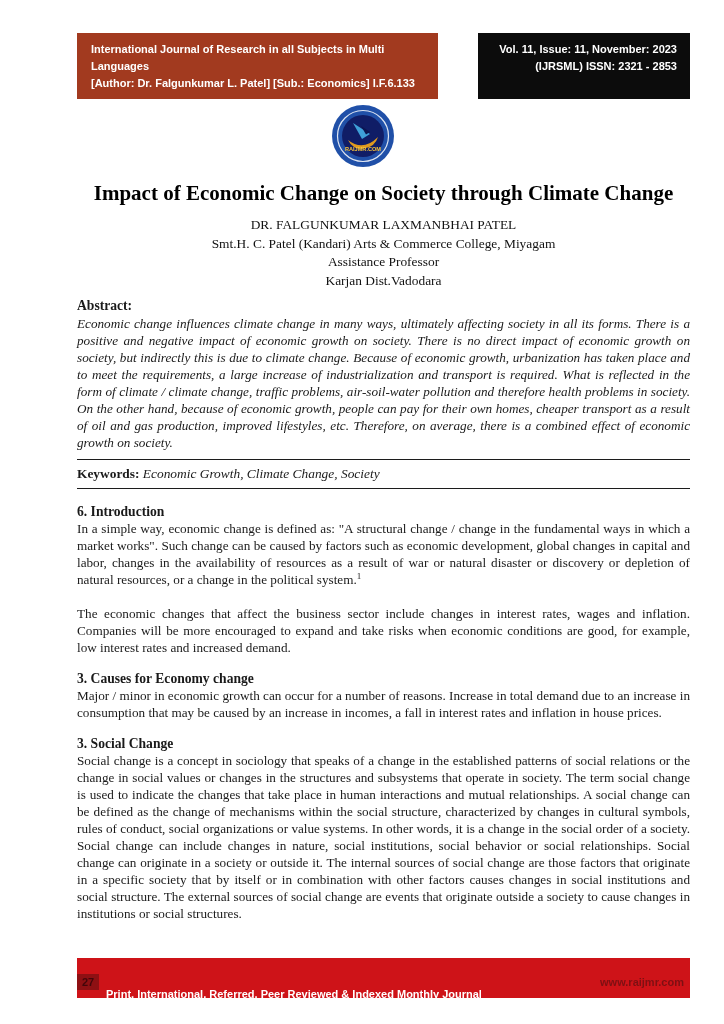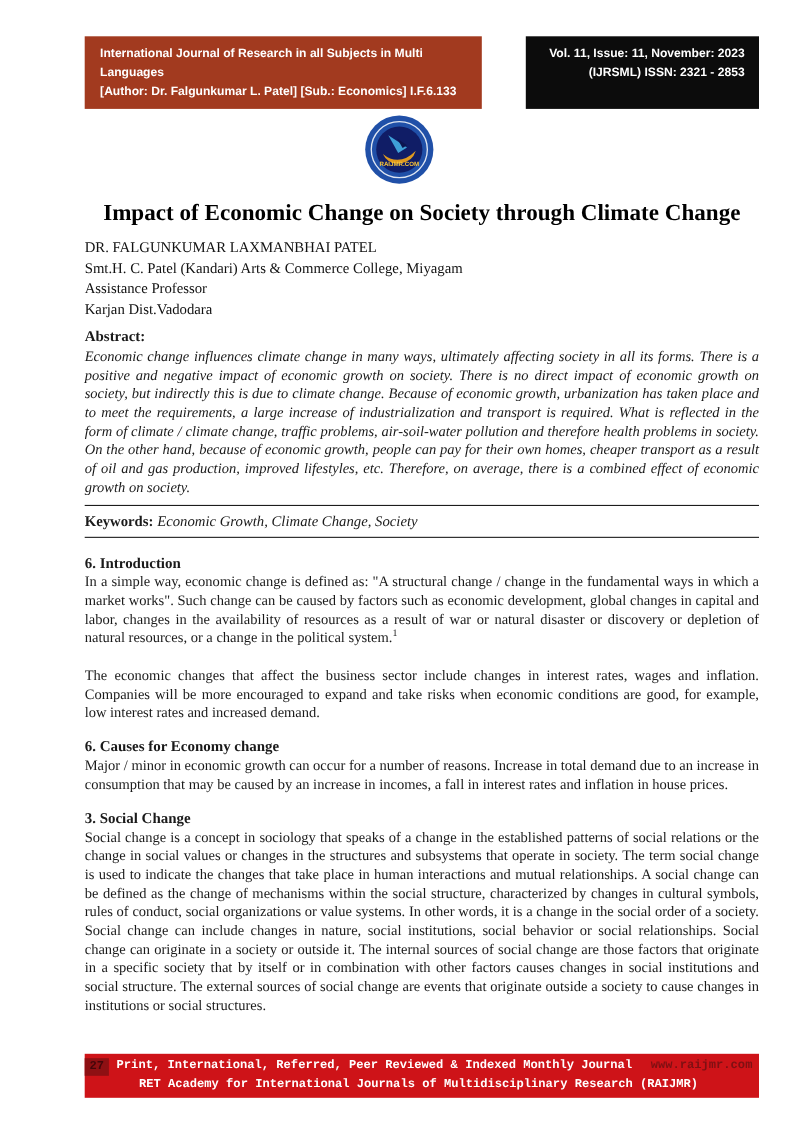--- a/index.html
+++ b/index.html
@@ -23,49 +23,49 @@
 
   
   .logo-row{width:100%;margin-top:5px;height:64px;position:relative;}
   .logo{position:absolute;left:254px;top:0;}
 
   
   .title{
     font-size:21px;font-weight:bold;text-align:center;color:#000;
     margin:12px 0 0 0;line-height:27px;
   }
-  .author-block{text-align:left;font-size:13.4px;line-height:16.5px;margin-top:10px;color:#111;}
+  .author-block{text-align:center;font-size:13.4px;line-height:16.5px;margin-top:10px;color:#111;}
   .author-block div{margin-top:2px;}
 
   
   .lead{font-size:13.2px;line-height:17px;text-align:justify;margin:0;}
   .abstract-head{font-weight:bold;font-size:13.6px;margin-top:9px;}
   .abstract{font-style:italic;margin-top:1px;}
   .rule{border:none;border-top:1.6px solid #1c1c1c;margin:0;}
   .rule.top{margin-top:8px;}
   .keywords{font-size:13.4px;margin:5px 0;line-height:18px;}
   .keywords .label{font-weight:bold;}
   .keywords .vals{font-style:italic;}
   .section-head{font-weight:bold;font-size:13.6px;margin-top:14px;line-height:17px;}
   .para{margin-top:0;}
   .para + .para{margin-top:17px;}
   sup{font-size:9px;line-height:0;}
 
   
   .footer{
     position:absolute;left:77px;top:958px;width:613px;height:40px;box-sizing:border-box;
-    background:#CE1318;color:#ffffff;font-family:Liberation Mono, monospace;
+    background:#CE1318;color:#ffffff;font-family:Liberation Sans, sans-serif;
     font-weight:bold;font-size:11px;padding:3px 6px 0 0;
   }
   .footer-line1{display:flex;align-items:center;line-height:17px;}
   .page-num{
     background:#8E1013;color:#43060a;display:inline-block;min-width:18px;text-align:center;
     margin-right:7px;padding:0 2px;line-height:16px;
   }
-  .footer-mid{flex:1;}
+  .footer-mid{flex:1;margin-top:25px;}
   .footer-url{color:#7E1013;}
   .footer-line2{text-align:center;line-height:17px;}
 </style>
 </head>
 <body>
 
 <div class="content">
 
   <div class="header">
     <div class="header-left">
@@ -106,21 +106,21 @@
   <p class="keywords"><span class="label">Keywords:</span> <span class="vals">Economic Growth, Climate Change, Society</span></p>
   <hr class="rule">
 
   <div class="section">
     <div class="section-head">6. Introduction</div>
     <p class="lead para"><span>In a simple way, economic change is defined as: "A structural change / change in the fundamental ways in which a market works". Such change can be caused by factors such as economic development, global changes in capital and labor, changes in the availability of resources as a result of war or natural disaster or discovery or depletion of natural resources, or a change in the political system.</span><sup>1</sup></p>
     <p class="lead para">The economic changes that affect the business sector include changes in interest rates, wages and inflation. Companies will be more encouraged to expand and take risks when economic conditions are good, for example, low interest rates and increased demand.</p>
   </div>
 
   <div class="section">
-    <div class="section-head">6. Causes for Economy change</div>
+    <div class="section-head">3. Causes for Economy change</div>
     <p class="lead para">Major / minor in economic growth can occur for a number of reasons. Increase in total demand due to an increase in consumption that may be caused by an increase in incomes, a fall in interest rates and inflation in house prices.</p>
   </div>
 
   <div class="section">
     <div class="section-head">3. Social Change</div>
     <p class="lead para">Social change is a concept in sociology that speaks of a change in the established patterns of social relations or the change in social values or changes in the structures and subsystems that operate in society. The term social change is used to indicate the changes that take place in human interactions and mutual relationships. A social change can be defined as the change of mechanisms within the social structure, characterized by changes in cultural symbols, rules of conduct, social organizations or value systems. In other words, it is a change in the social order of a society. Social change can include changes in nature, social institutions, social behavior or social relationships. Social change can originate in a society or outside it. The internal sources of social change are those factors that originate in a specific society that by itself or in combination with other factors causes changes in social institutions and social structure. The external sources of social change are events that originate outside a society to cause changes in institutions or social structures.</p>
   </div>
 
 </div>
 

